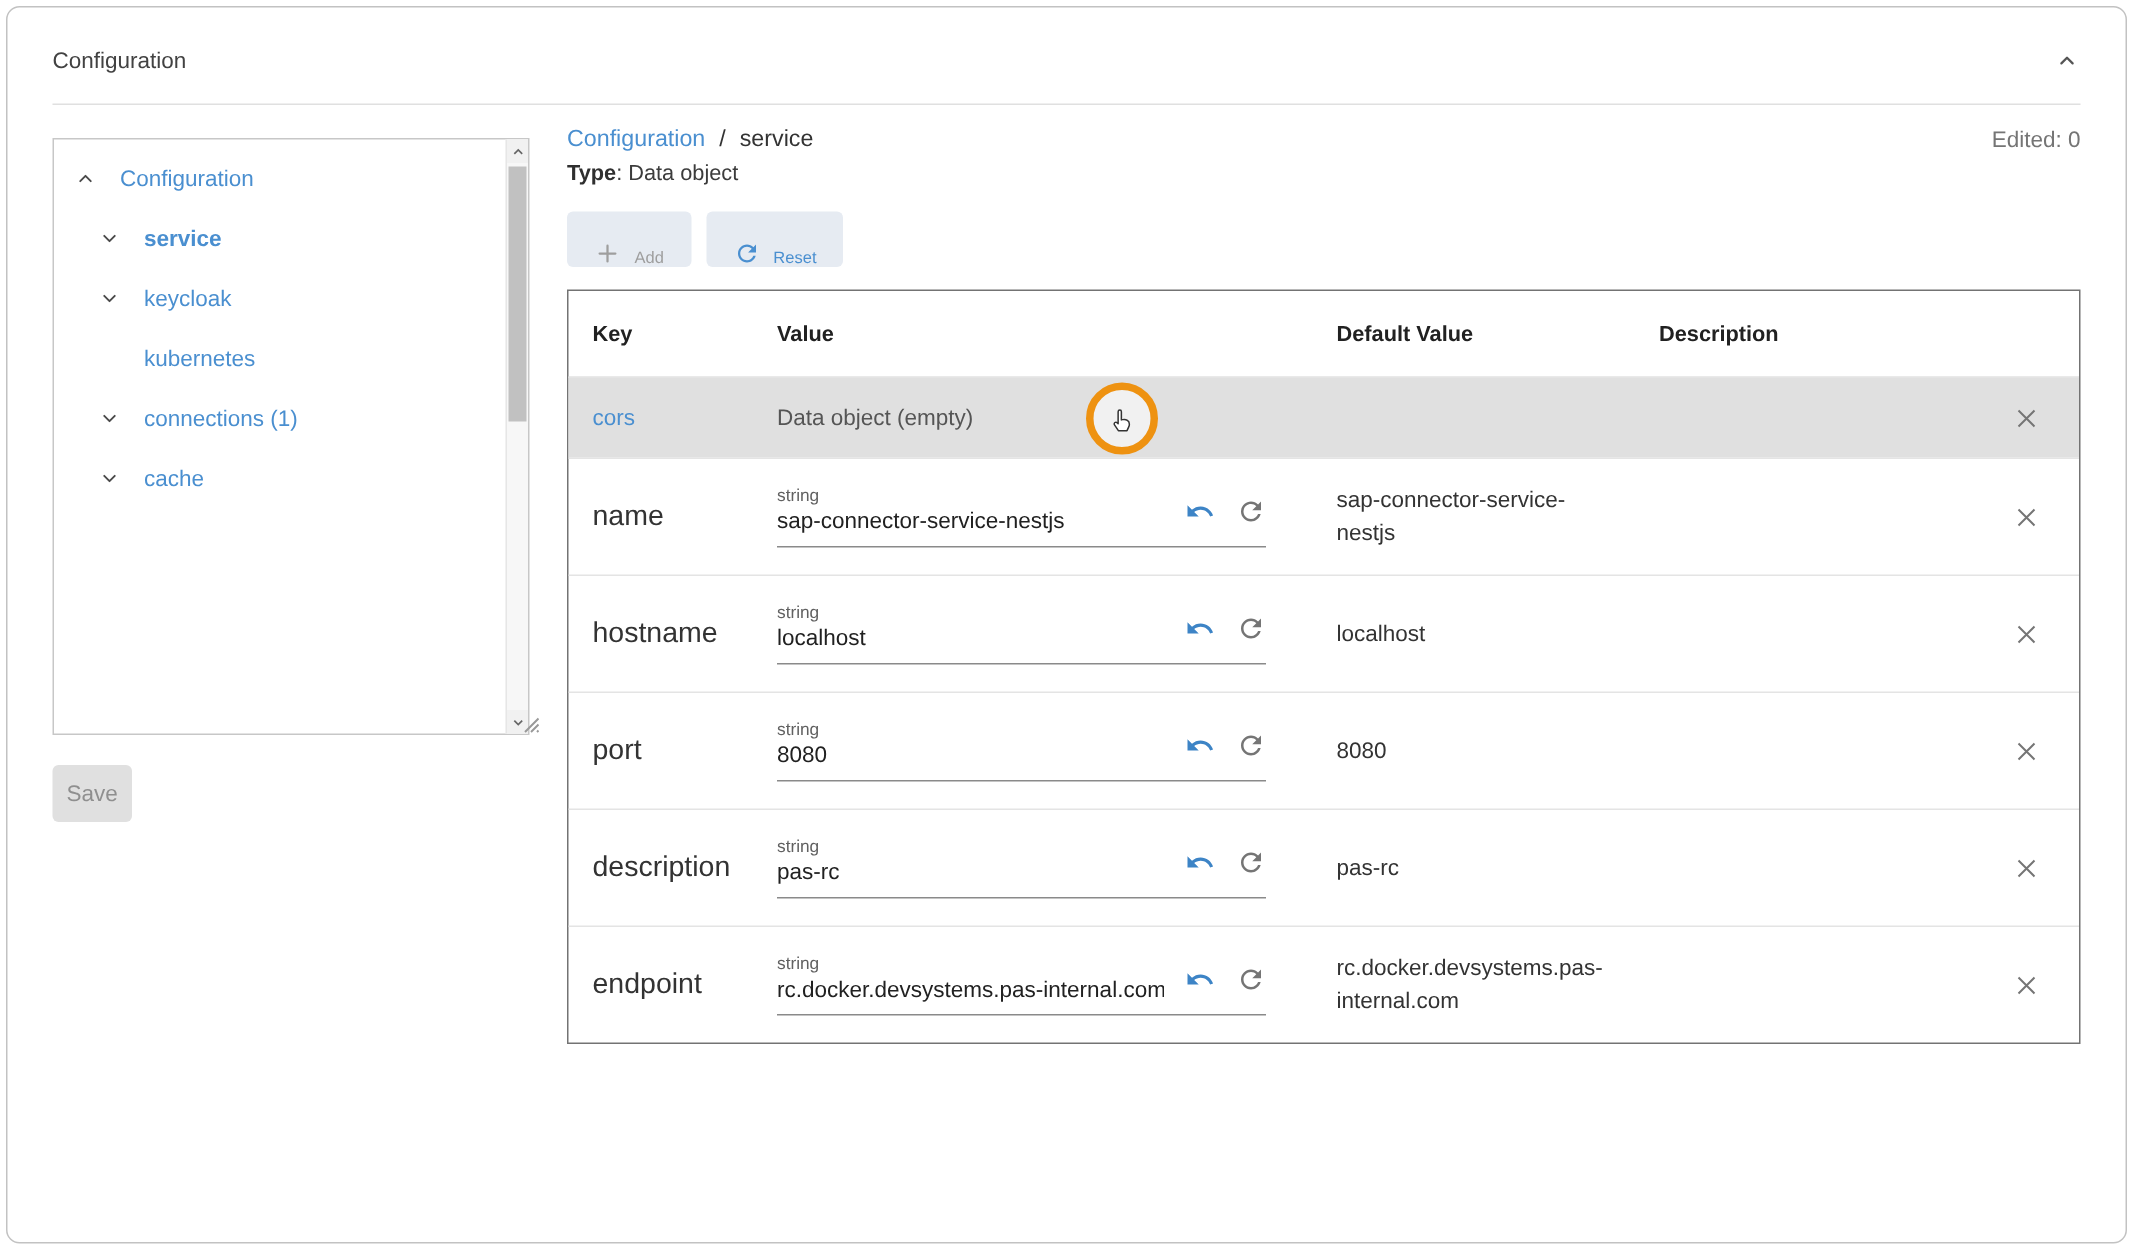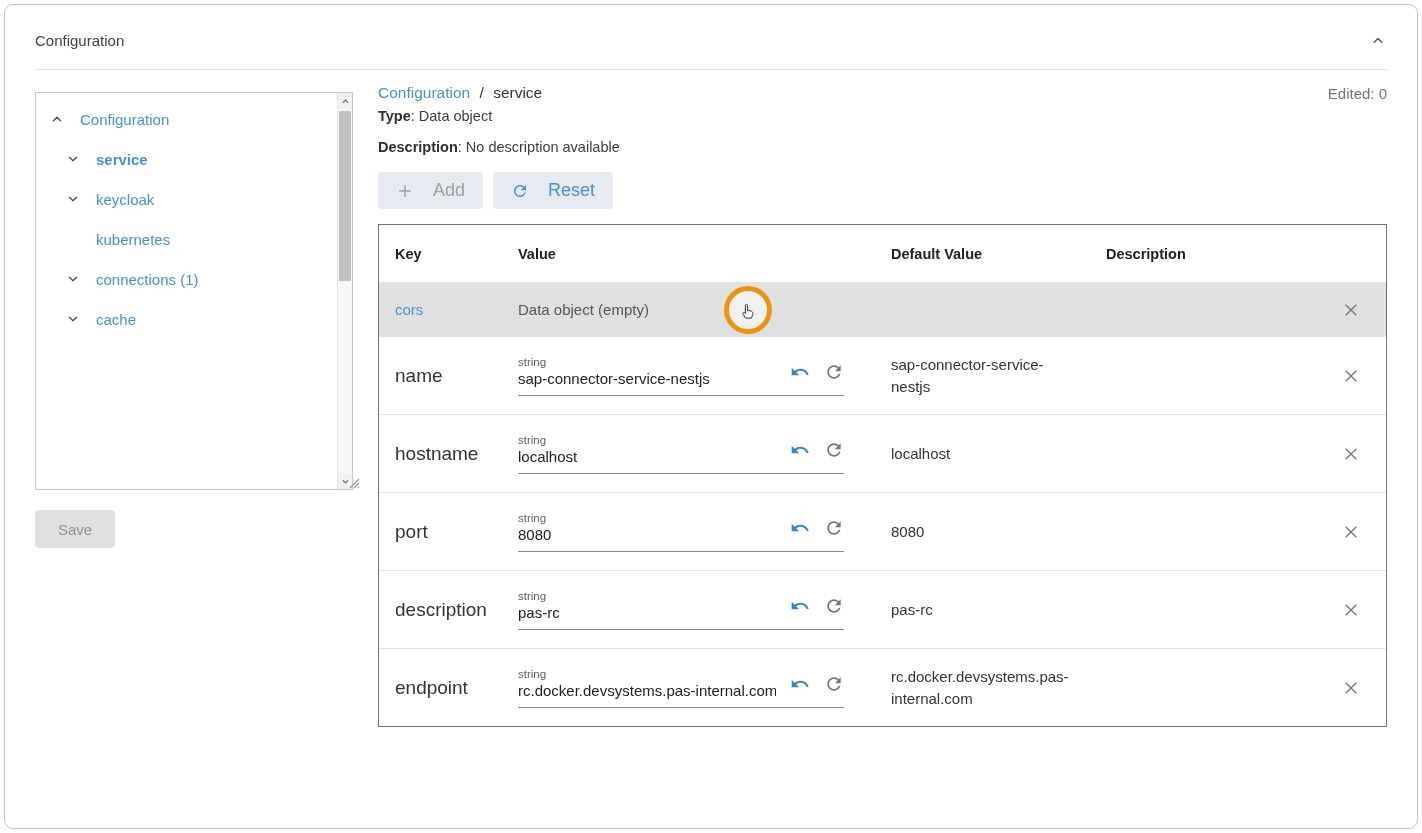--- a/index.html
+++ b/index.html
@@ -35,41 +35,41 @@
   .tree-label.bold { font-weight:700; }
 
   .scrollbar { width:15px; flex:none; background:#fafafa; border-left:1px solid #e6e6e6; display:flex; flex-direction:column; }
   .scroll-btn { height:16px; display:flex; align-items:center; justify-content:center; background:#f1f1f1; cursor:pointer; }
   .scroll-btn svg { width:9px; height:9px; }
   .scroll-track { flex:1; position:relative; background:#f7f7f7; }
   .scroll-thumb { position:absolute; top:2px; left:1px; right:1px; height:170px; background:#c1c1c1; cursor:grab; }
 
   .resize-grip { position:absolute; right:-8px; bottom:0; width:14px; height:14px; cursor:nwse-resize; }
 
-  .save-btn { margin-top:20px; width:80px; height:38px; background:#e0e0e0; color:#8f8f8f;
+  .save-btn { margin-top:20px; width:53px; height:38px; background:#e0e0e0; color:#8f8f8f;
               border:none; border-radius:4px; font-size:15px; font-family:inherit; }
 
   
   .right { flex:1; margin-left:25px; min-width:0; }
 
   .topline { display:flex; justify-content:space-between; align-items:flex-end; margin-top:14px; }
   .breadcrumb { font-size:15.5px; }
   .crumb-link { color:#4a8fd0; cursor:pointer; }
   .crumb-sep { color:#333; margin:0 5px; }
   .crumb-current { color:#333; }
   .edited { font-size:15px; color:#757575; }
 
   .meta { font-size:14.5px; color:#3c3c3c; }
   .meta.type { margin-top:6px; }
   .meta.desc { margin-top:15px; }
   .meta b { color:#2f2f2f; }
 
   .toolbar { margin-top:17px; display:flex; }
-  .tbtn { display:inline-flex; align-items:center; gap:19px; height:37px; padding:0 18px;
-          background:#e6ebf2; border:none; border-radius:4px; font-size:18px; font-family:inherit; cursor:pointer; }
+  .tbtn { display:inline-flex; align-items:flex-end; gap:9px; height:37px; padding:0 18px;
+          background:#e6ebf2; border:none; border-radius:4px; font-size:11px; font-family:inherit; cursor:pointer; }
   .tbtn.add   { color:#9e9e9e; cursor:default; }
   .tbtn.reset { color:#4a8fd0; margin-left:10px; }
   .tbtn svg { width:18px; height:18px; }
 
   .cfg-table { margin-top:15px; border:1px solid #737373; margin-bottom:14px; background:#fff; }
   .trow { display:grid; grid-template-columns:123px 373px 215px 226px 1fr; align-items:center; }
   .cell { padding-left:16px; }
 
   .thead { height:57px; }
   .thead .cell { font-weight:700; font-size:14.5px; color:#212121; }
@@ -194,21 +194,20 @@
       <div class="topline">
         <div class="breadcrumb">
           <span class="crumb-link">Configuration</span>
           <span class="crumb-sep">/</span>
           <span class="crumb-current">service</span>
         </div>
         <span class="edited">Edited: 0</span>
       </div>
 
       <p class="meta type"><b>Type</b><span>: Data object</span></p>
-      <p class="meta desc"><b>Description</b><span>: No description available</span></p>
 
       <div class="toolbar">
         <button class="tbtn add" disabled="">
           <svg viewBox="0 0 24 24">
             <path d="M12 5v14M5 12h14" stroke="#9e9e9e" stroke-width="2" stroke-linecap="round" fill="none"></path>
           </svg>
           <span>Add</span>
         </button>
         <button class="tbtn reset">
           <svg viewBox="0 0 24 24">

